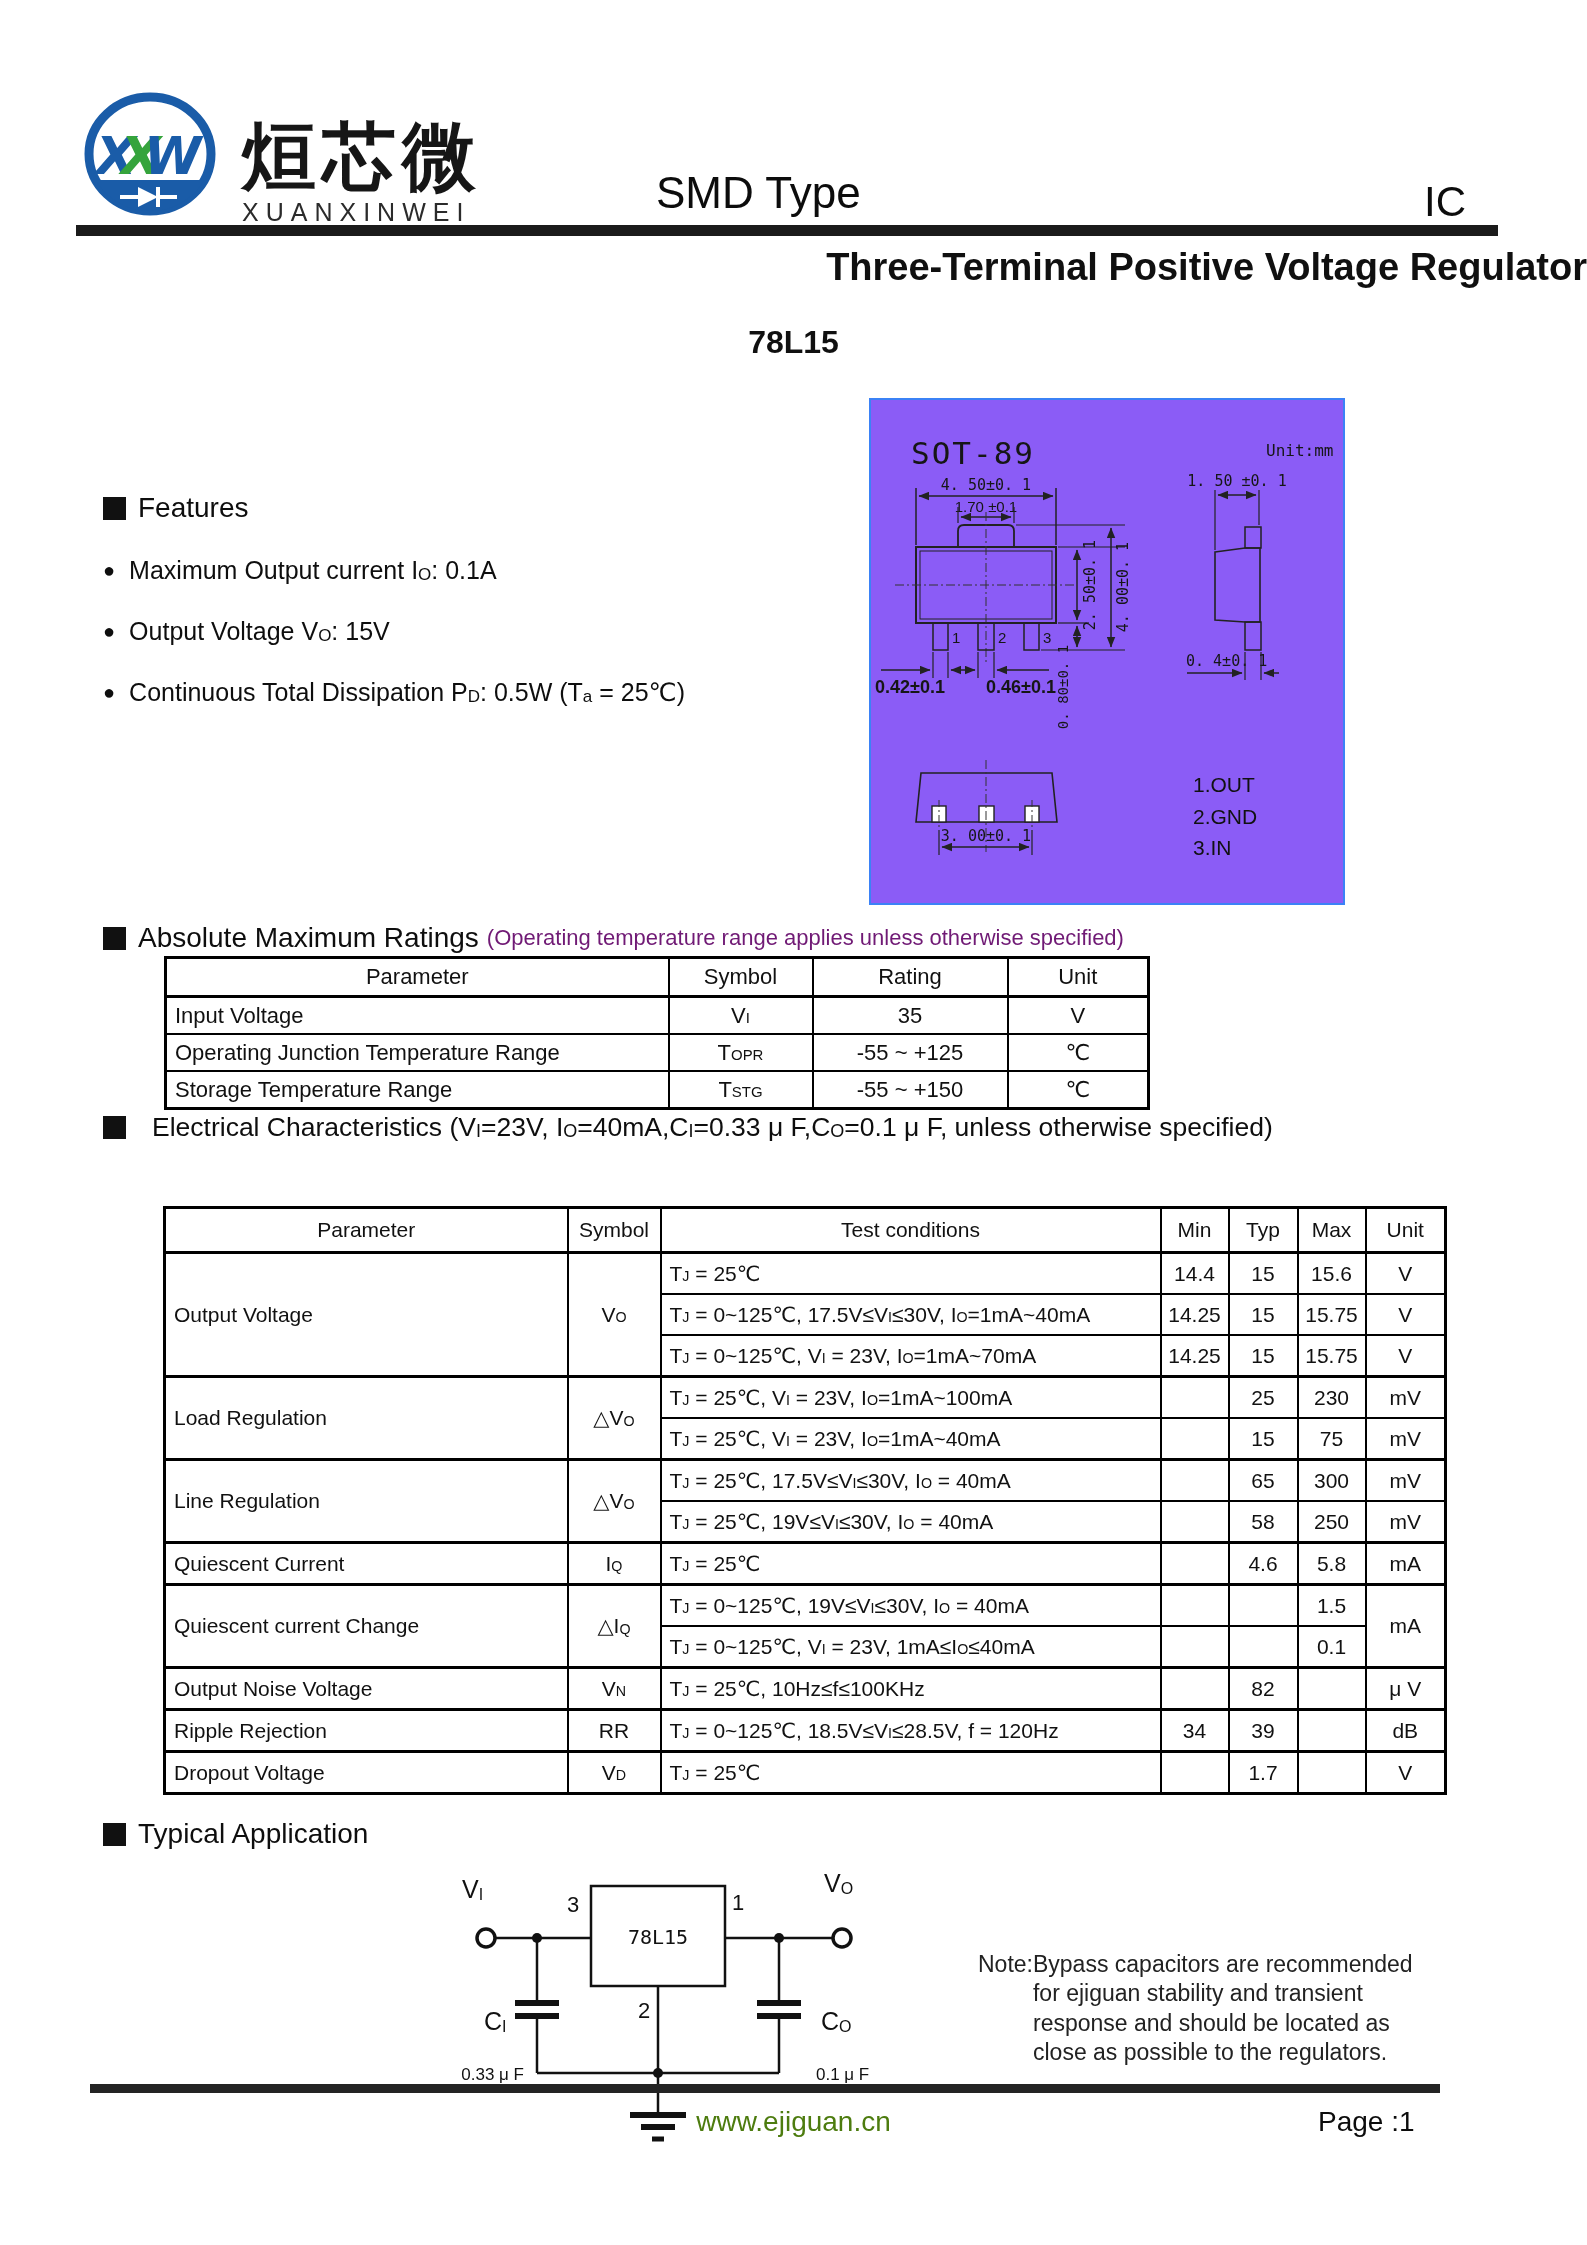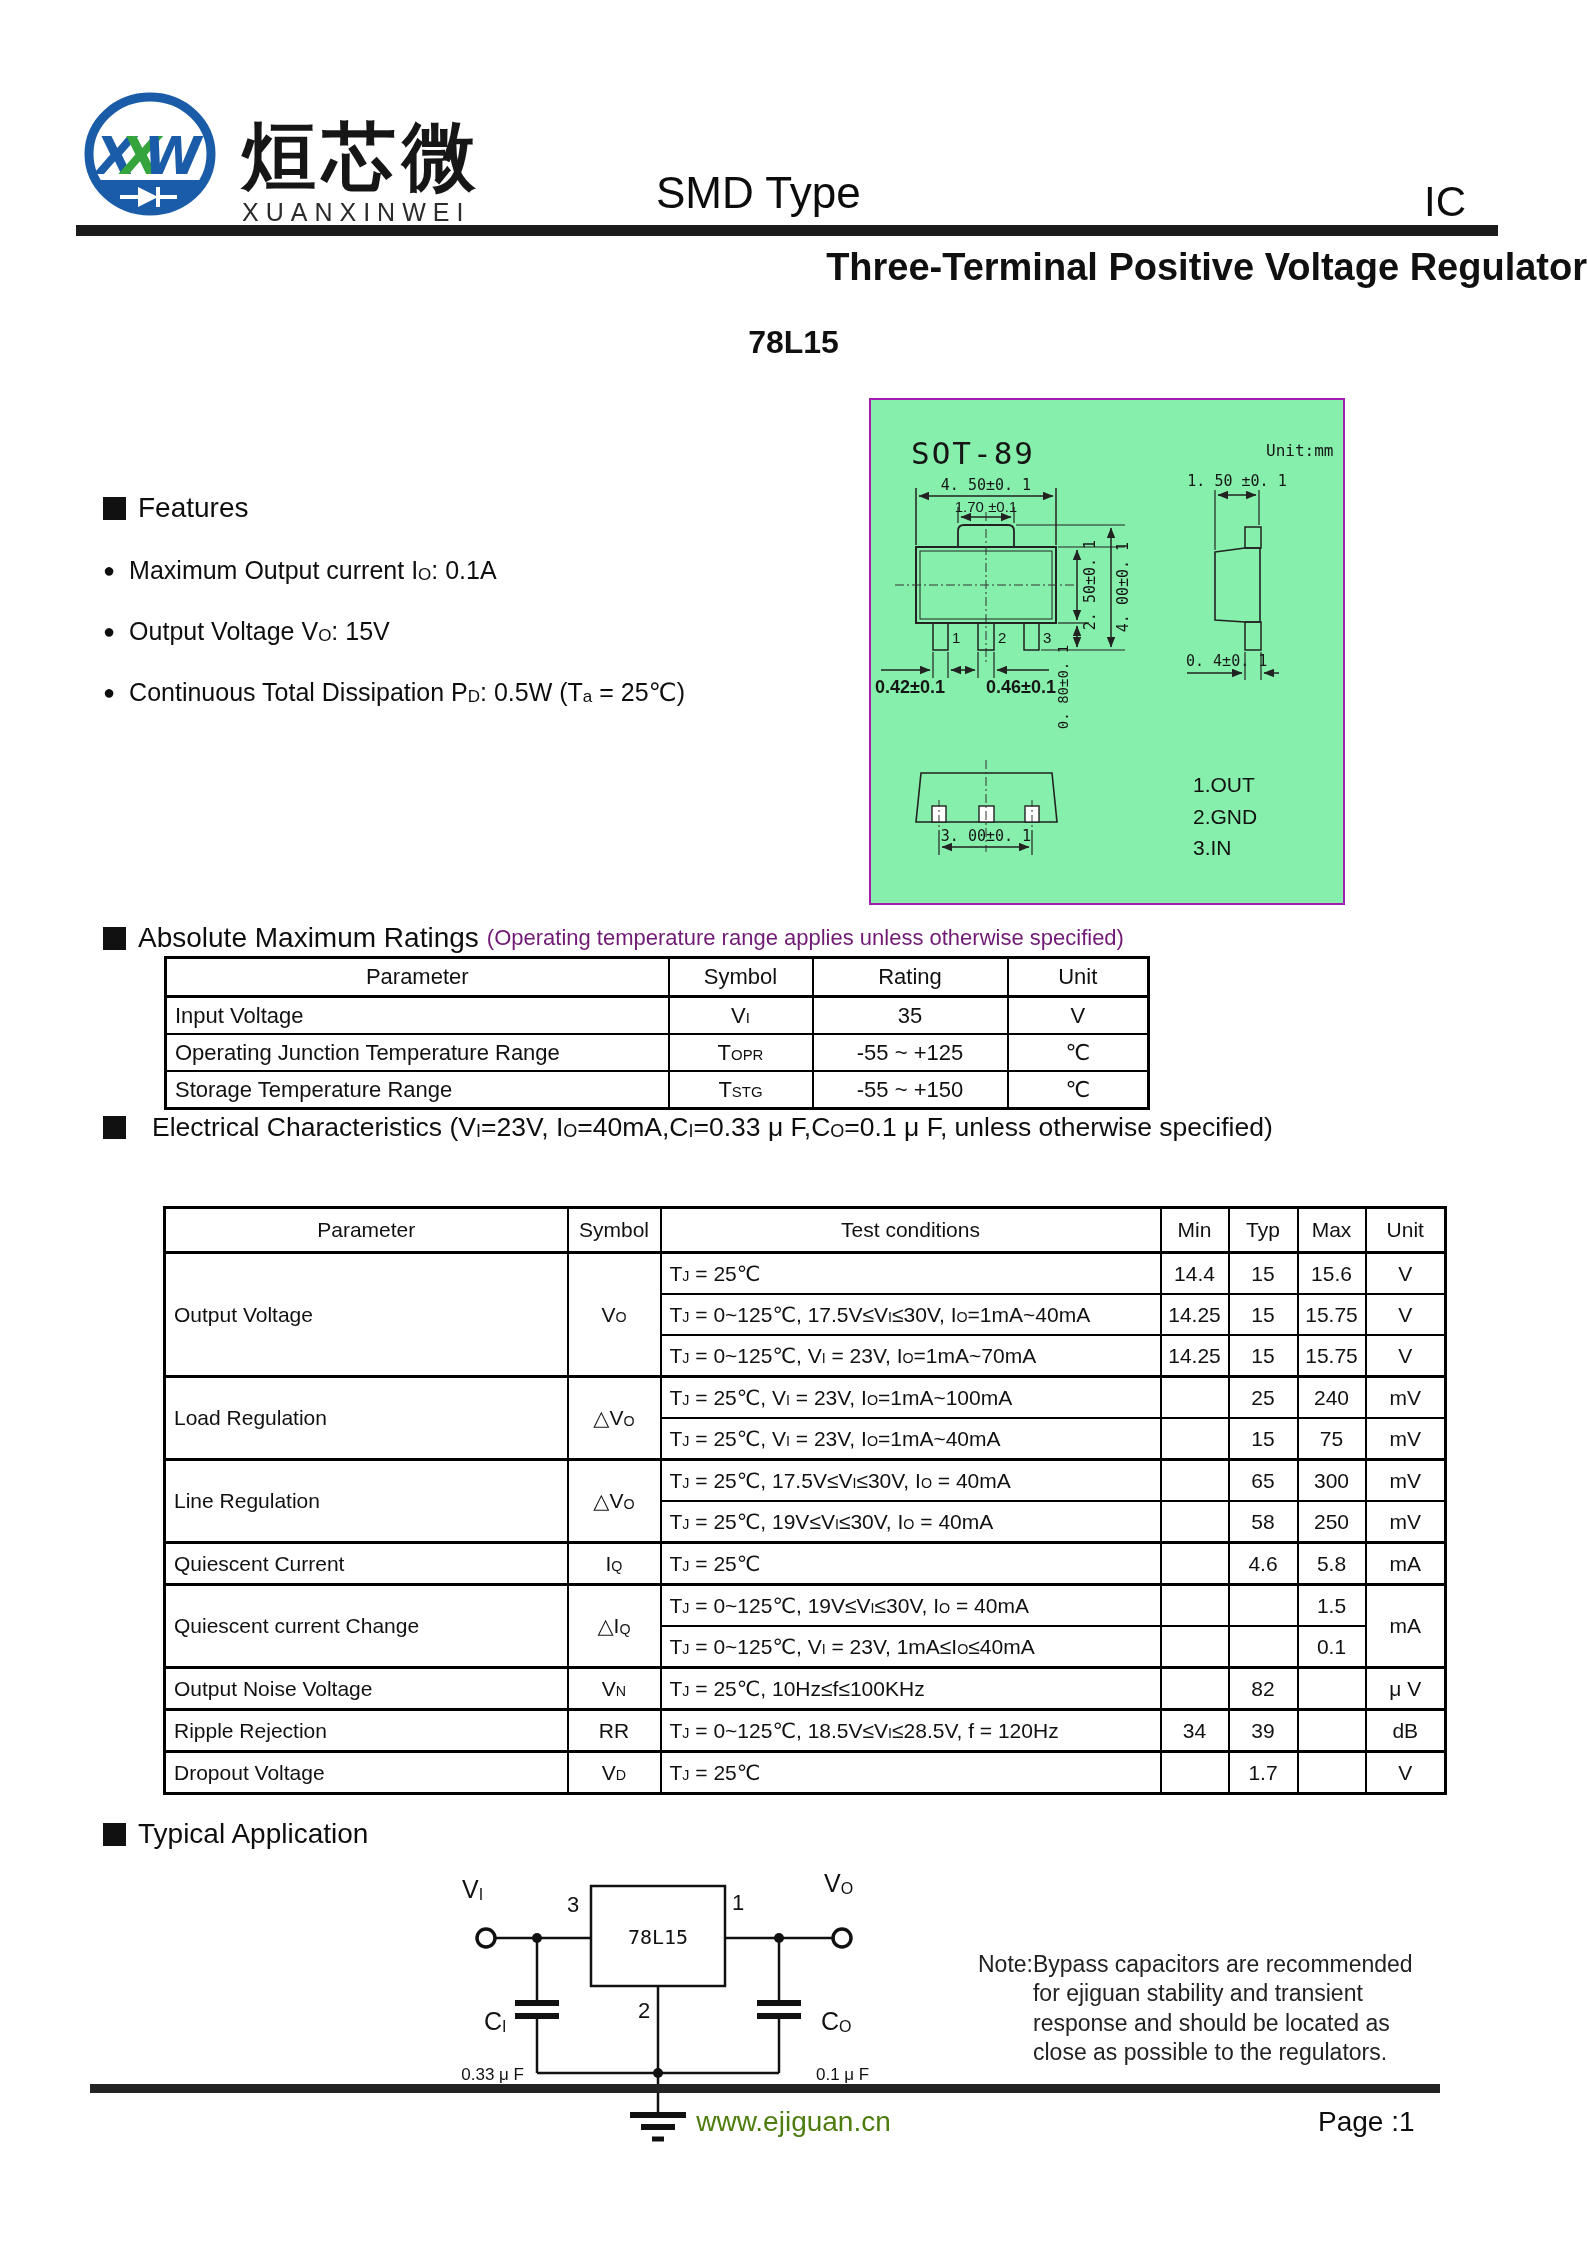--- a/index.html
+++ b/index.html
@@ -18,21 +18,21 @@
   .logo-en{font-size:25px;letter-spacing:7px;color:#2b2b2b;margin-top:4px;font-weight:500;}
   .smd-type{left:656px;top:168px;font-size:44px;color:#0c0c0c;}
   .ic-label{left:1424px;top:178px;font-size:42px;color:#0c0c0c;}
   .rule-top{left:76px;top:225px;width:1422px;height:11px;background:#1b1b1b;}
 
   
   .doc-title{left:0;top:246px;width:1587px;text-align:right;font-size:38px;font-weight:bold;color:#101010;}
   .part-no{left:0;top:324px;width:1587px;text-align:center;font-size:32px;font-weight:bold;color:#101010;}
 
   
-  .pkg-box{left:869px;top:398px;width:472px;height:503px;border:2px solid #a21caf;background:#86efac;}
+  .pkg-box{left:869px;top:398px;width:472px;height:503px;border:2px solid #3b82f6;background:#8b5cf6;}
 
   
   .sec-head{display:flex;align-items:center;}
   .sq{width:23px;height:23px;background:#111;display:inline-block;margin-right:12px;flex:0 0 auto;}
   .sec-title{font-size:28px;color:#0e0e0e;}
   .sec-sub{font-size:22px;margin-left:8px;color:#701a75;}
 
   .features-wrap{left:103px;top:492px;width:700px;}
   .feat{display:flex;align-items:baseline;margin-top:32px;font-size:25px;color:#0e0e0e;}
   .feat .bullet{font-size:20px;margin-right:14px;position:relative;top:-2px;}
@@ -305,21 +305,21 @@
           <td>15</td>
           <td>15.75</td>
           <td>V</td>
         </tr>
         <tr class="group-start">
           <td class="l" rowspan="2">Load Regulation</td>
           <td rowspan="2">△V<sub>O</sub></td>
           <td class="l">T<sub>J</sub> = 25℃, V<sub>I</sub> = 23V, I<sub>O</sub>=1mA~100mA</td>
           <td></td>
           <td>25</td>
-          <td>240</td>
+          <td>230</td>
           <td>mV</td>
         </tr>
         <tr>
           <td class="l">T<sub>J</sub> = 25℃, V<sub>I</sub> = 23V, I<sub>O</sub>=1mA~40mA</td>
           <td></td>
           <td>15</td>
           <td>75</td>
           <td>mV</td>
         </tr>
         <tr class="group-start">

